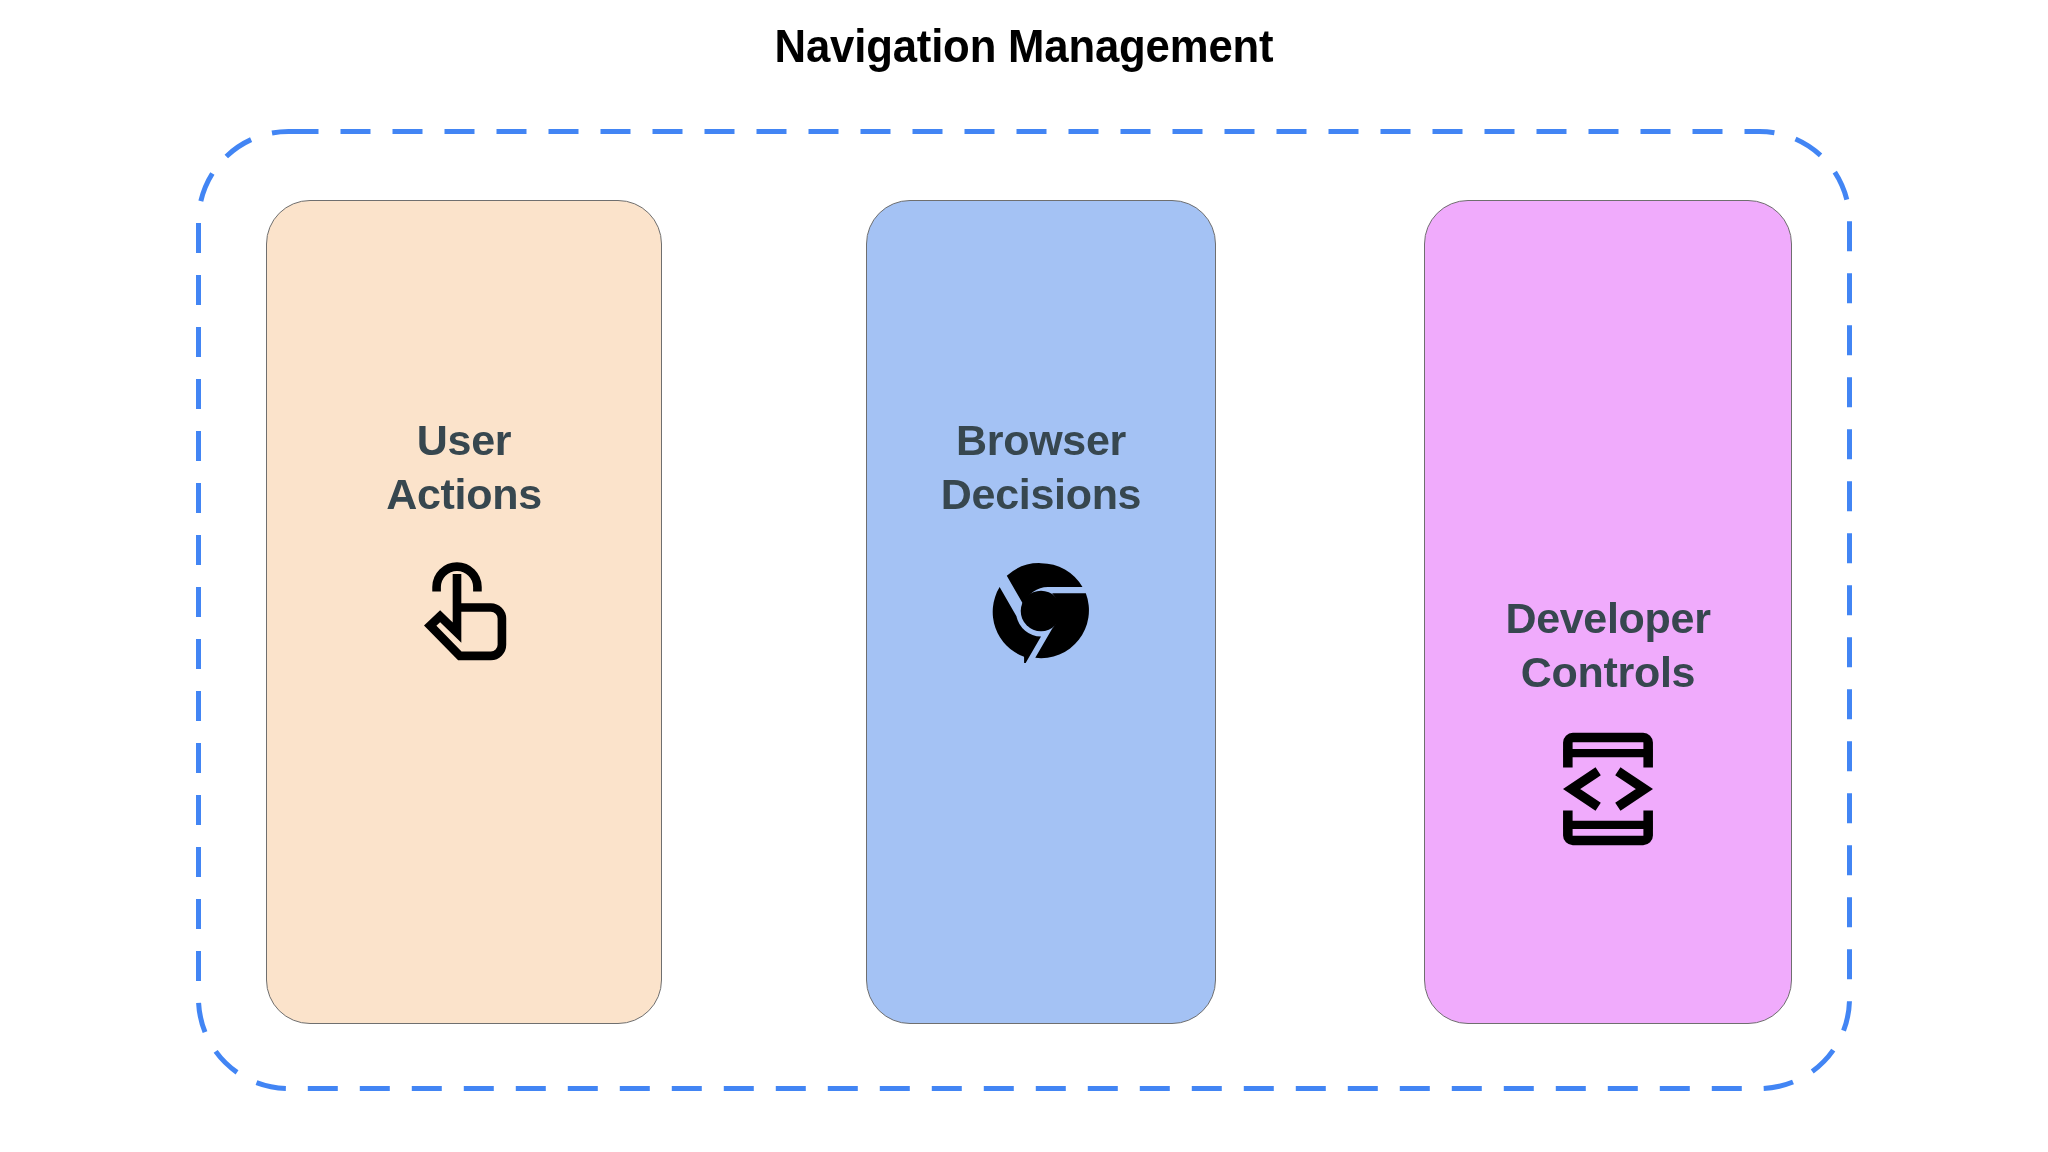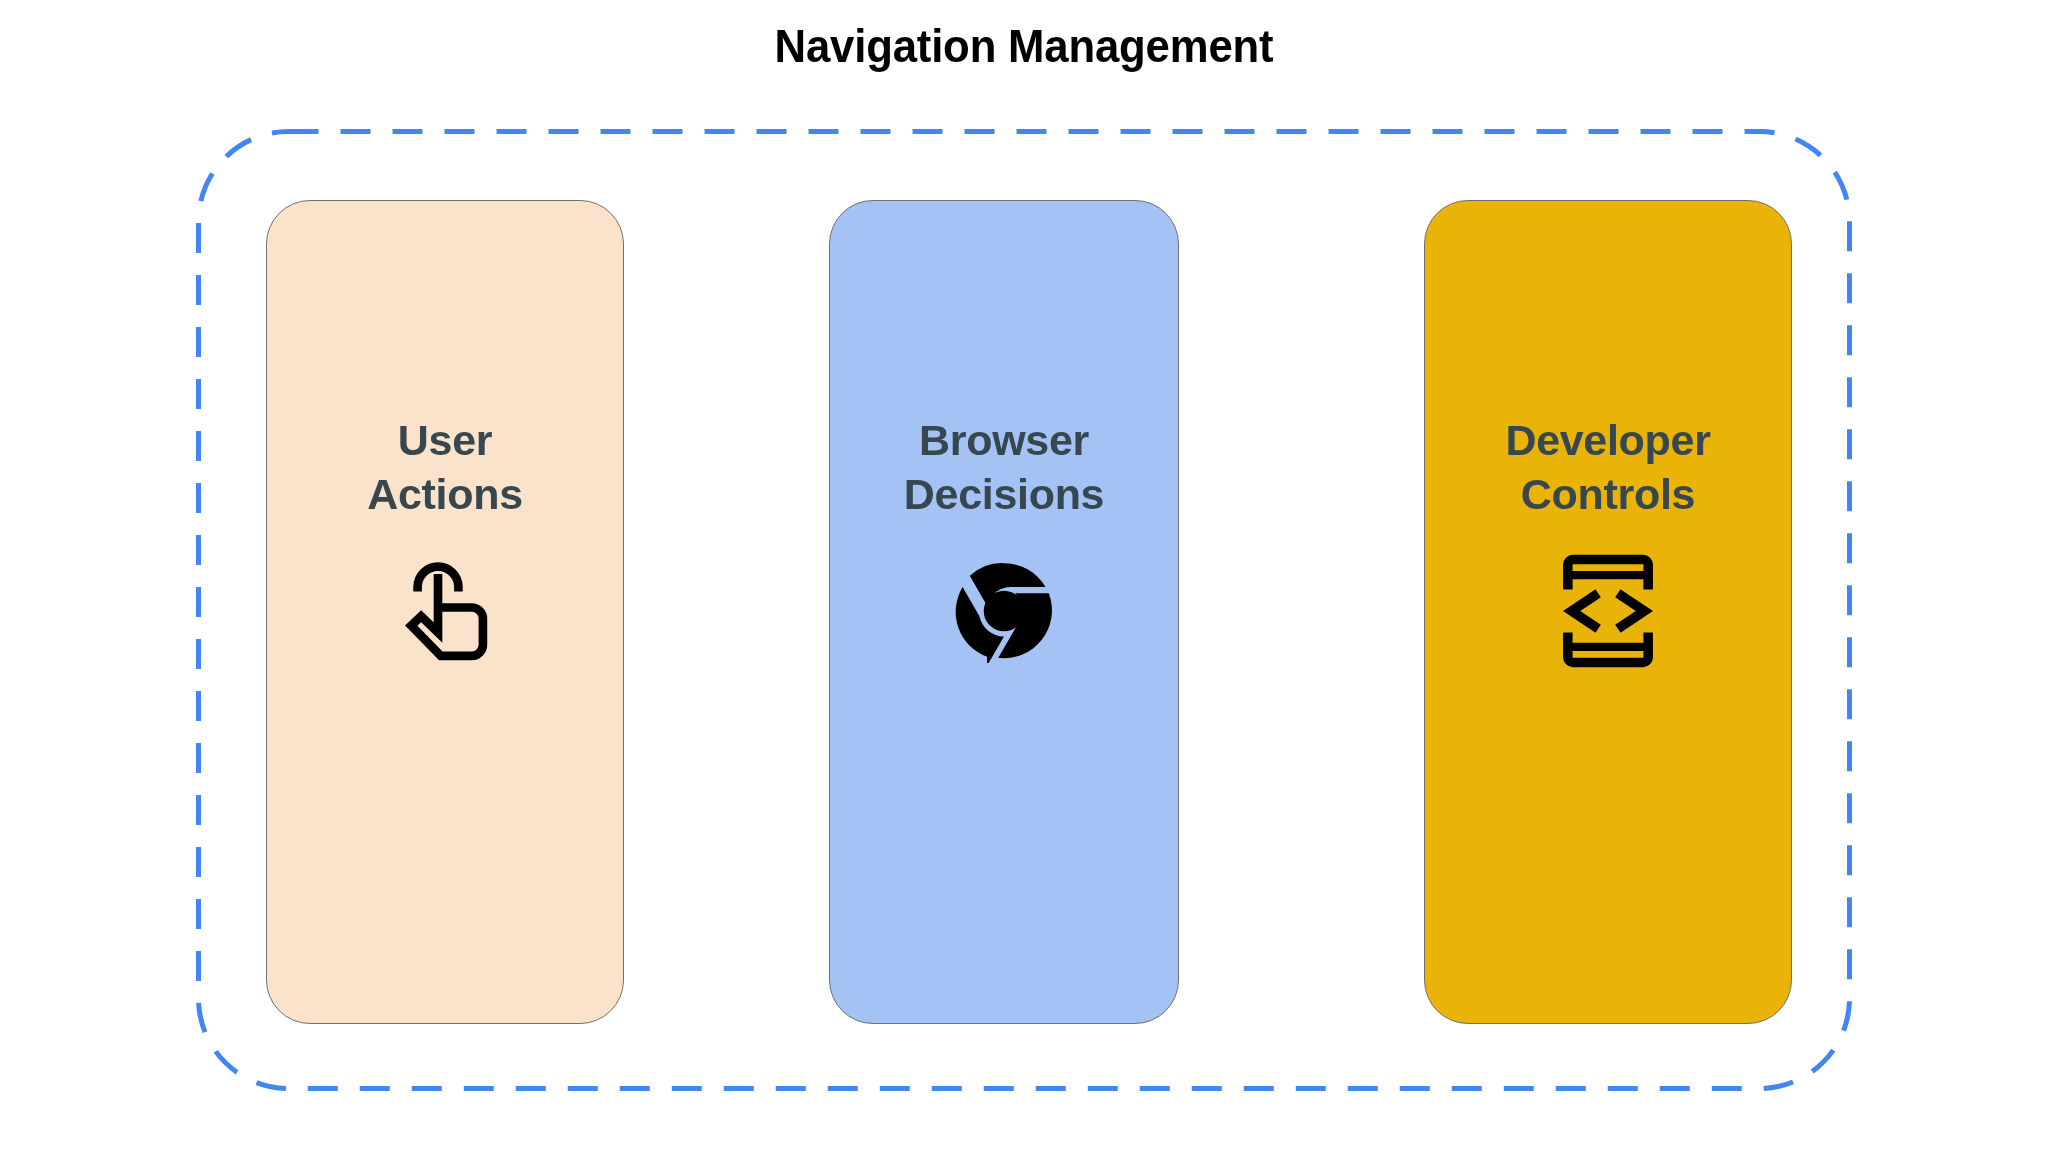--- a/index.html
+++ b/index.html
@@ -100,22 +100,22 @@
     height: 112px;
     display: flex;
     align-items: center;
     justify-content: center;
   }
   .card-icon svg {
     display: block;
   }
 
   
-  #card-0 { left: 70px;   width: 358px; }
-  #card-1 { left: 633px;  width: 350px; }
+  #card-0 { left: 70px;   width: 396px; }
+  #card-1 { left: 670px;  width: 350px; }
   #card-2 { left: 1228px; width: 368px; }
 </style>
 </head>
 <body>
 
 <div id="slide">
 
   <div class="page-title">Navigation Management</div>
 
   <div class="group-frame">
@@ -170,21 +170,21 @@
                      A24.5 24.5 0 0 1 60.7 67
                      L44.5 95
                      A46 46 0 0 0 93.1 33 Z"></path>
 
             <circle cx="50" cy="50" r="19.5"></circle>
           </g>
         </svg>
       </div>
     </div>
 
-    <div class="card" id="card-2" style="background:#eab308;">
+    <div class="card" id="card-2" style="background:#f0abfc;justify-content:center;">
 
       <div class="card-label">Developer
 Controls</div>
 
       <div class="card-icon">
 
         <svg width="106" height="118" viewBox="0 0 84 94" fill="none" stroke="#000000" stroke-width="7.6" stroke-linecap="square" stroke-linejoin="miter">
 
           <path d="M10 26 L10 10 A4 4 0 0 1 14 6 L70 6 A4 4 0 0 1 74 10 L74 26"></path>
           <path d="M10 18.5 L74 18.5" stroke-width="6.6"></path>

